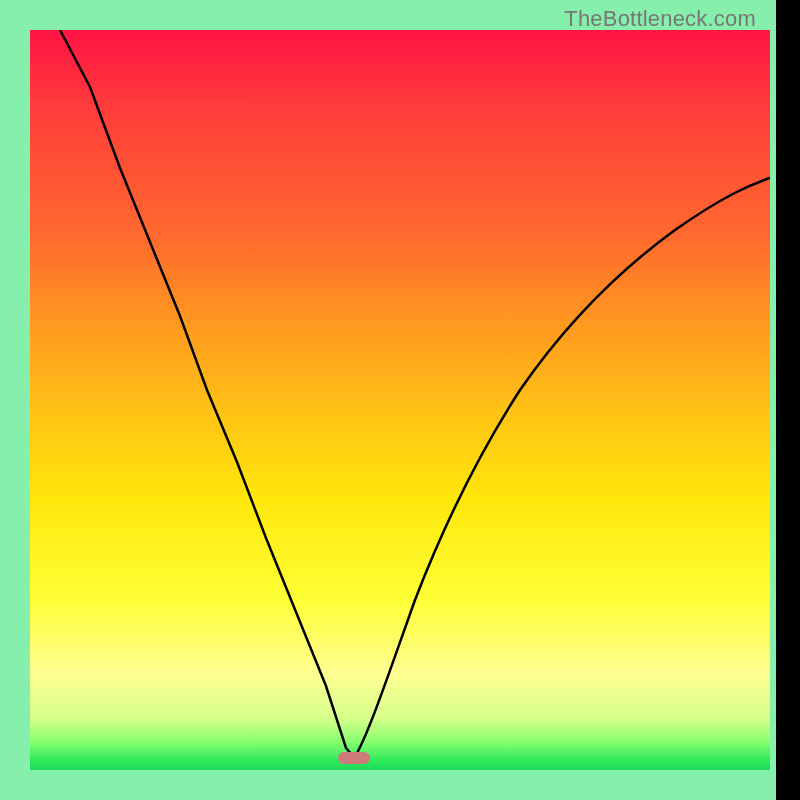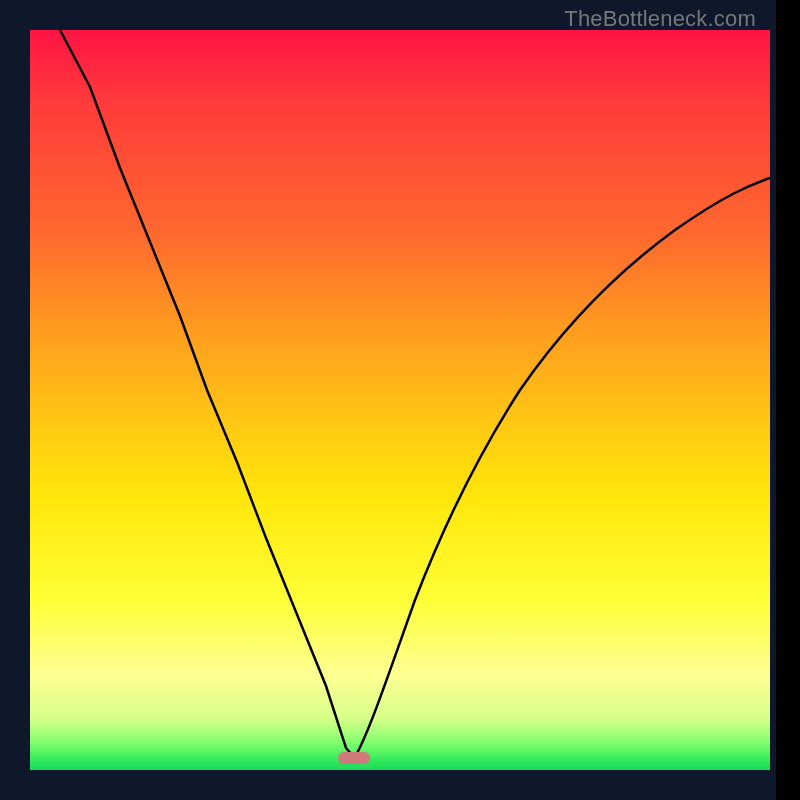--- a/index.html
+++ b/index.html
@@ -7,21 +7,21 @@
     padding: 0;
     width: 800px;
     height: 800px;
     overflow: hidden;
     font-family: Arial, Helvetica, sans-serif;
     background: #000;
   }
   .outer {
     width: 776px;
     height: 800px;
-    background: #0f172a;
+    background: #86efac;
     position: relative;
   }
   .watermark {
     position: absolute;
     top: 6px;
     right: 20px;
     color: #777;
     font-size: 22px;
     font-weight: 500;
     letter-spacing: 0.2px;

